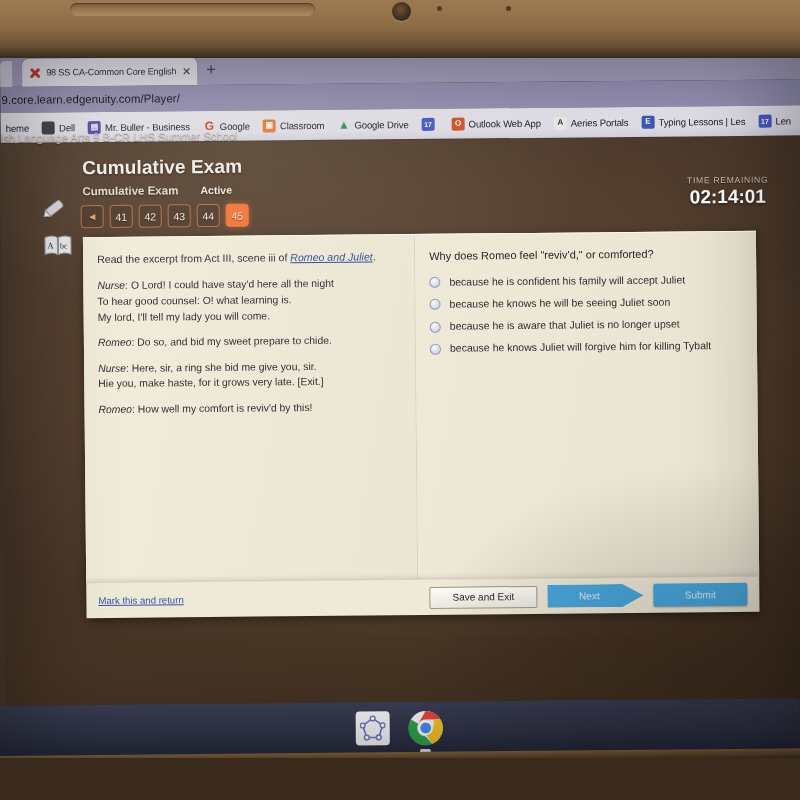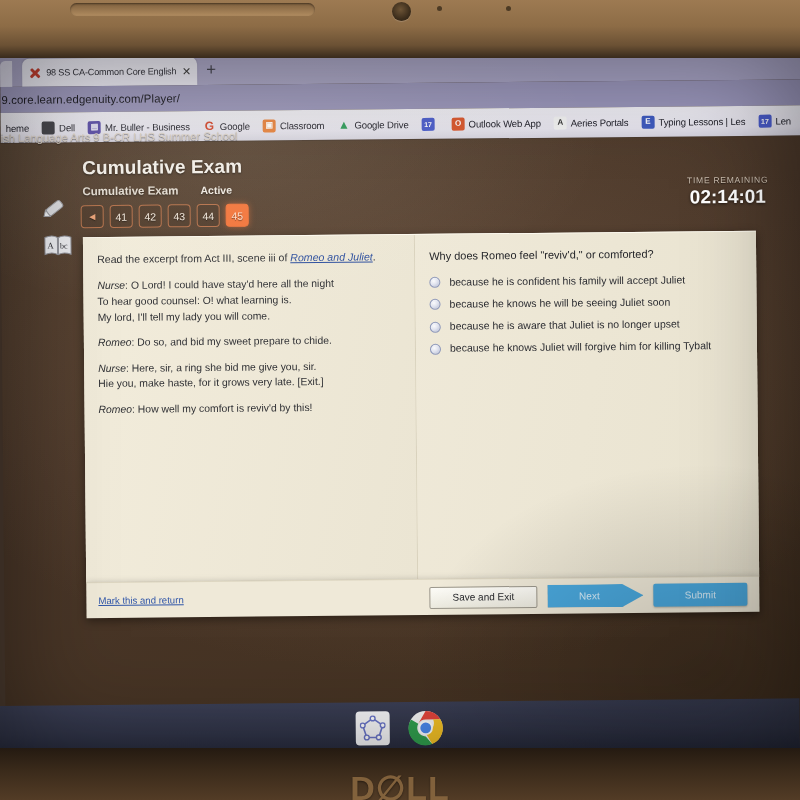--- a/index.html
+++ b/index.html
@@ -501,17 +501,14 @@
           <div class="chrome-dot"></div>
         </div>
       </div>
       <div class="shelf-edge"></div>
     </div>
 
     <div class="glare"></div>
     <div class="vignette"></div>
   </div>
 
-  <div class="bezel-bottom">
-    <div class="dell-logo">D∅LL</div>
-  </div>
 
 </div>
 
 </body></html>

